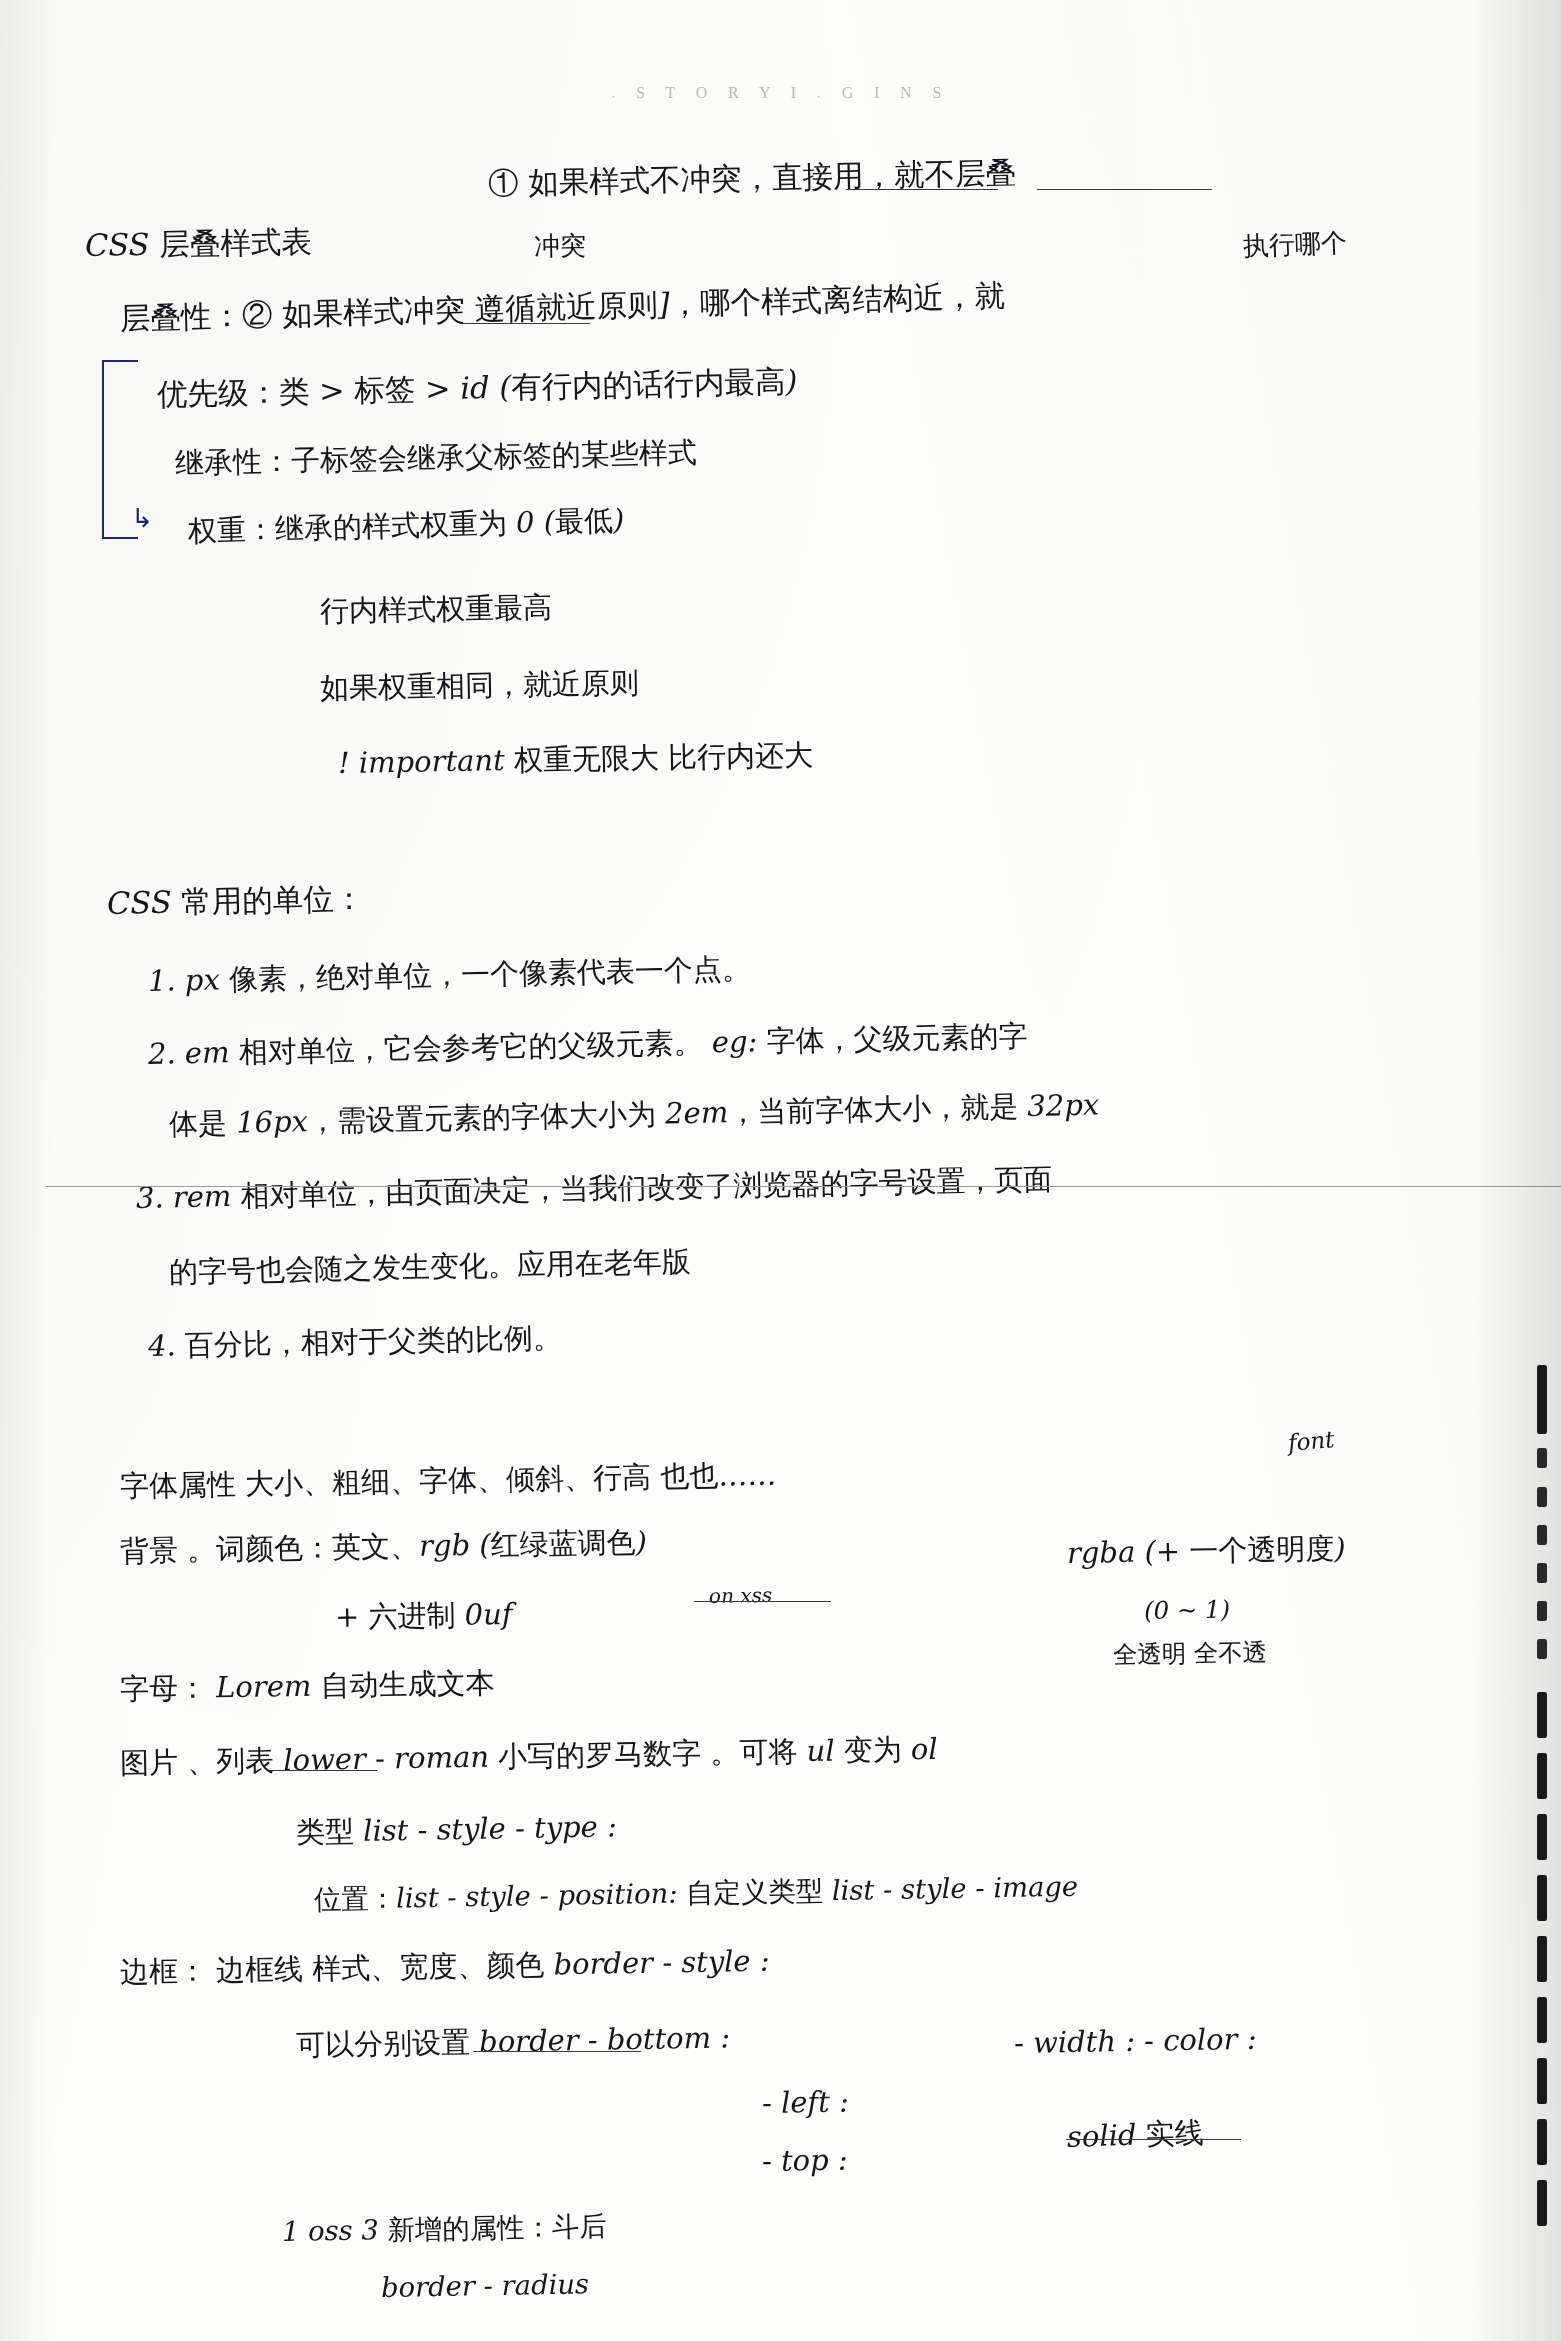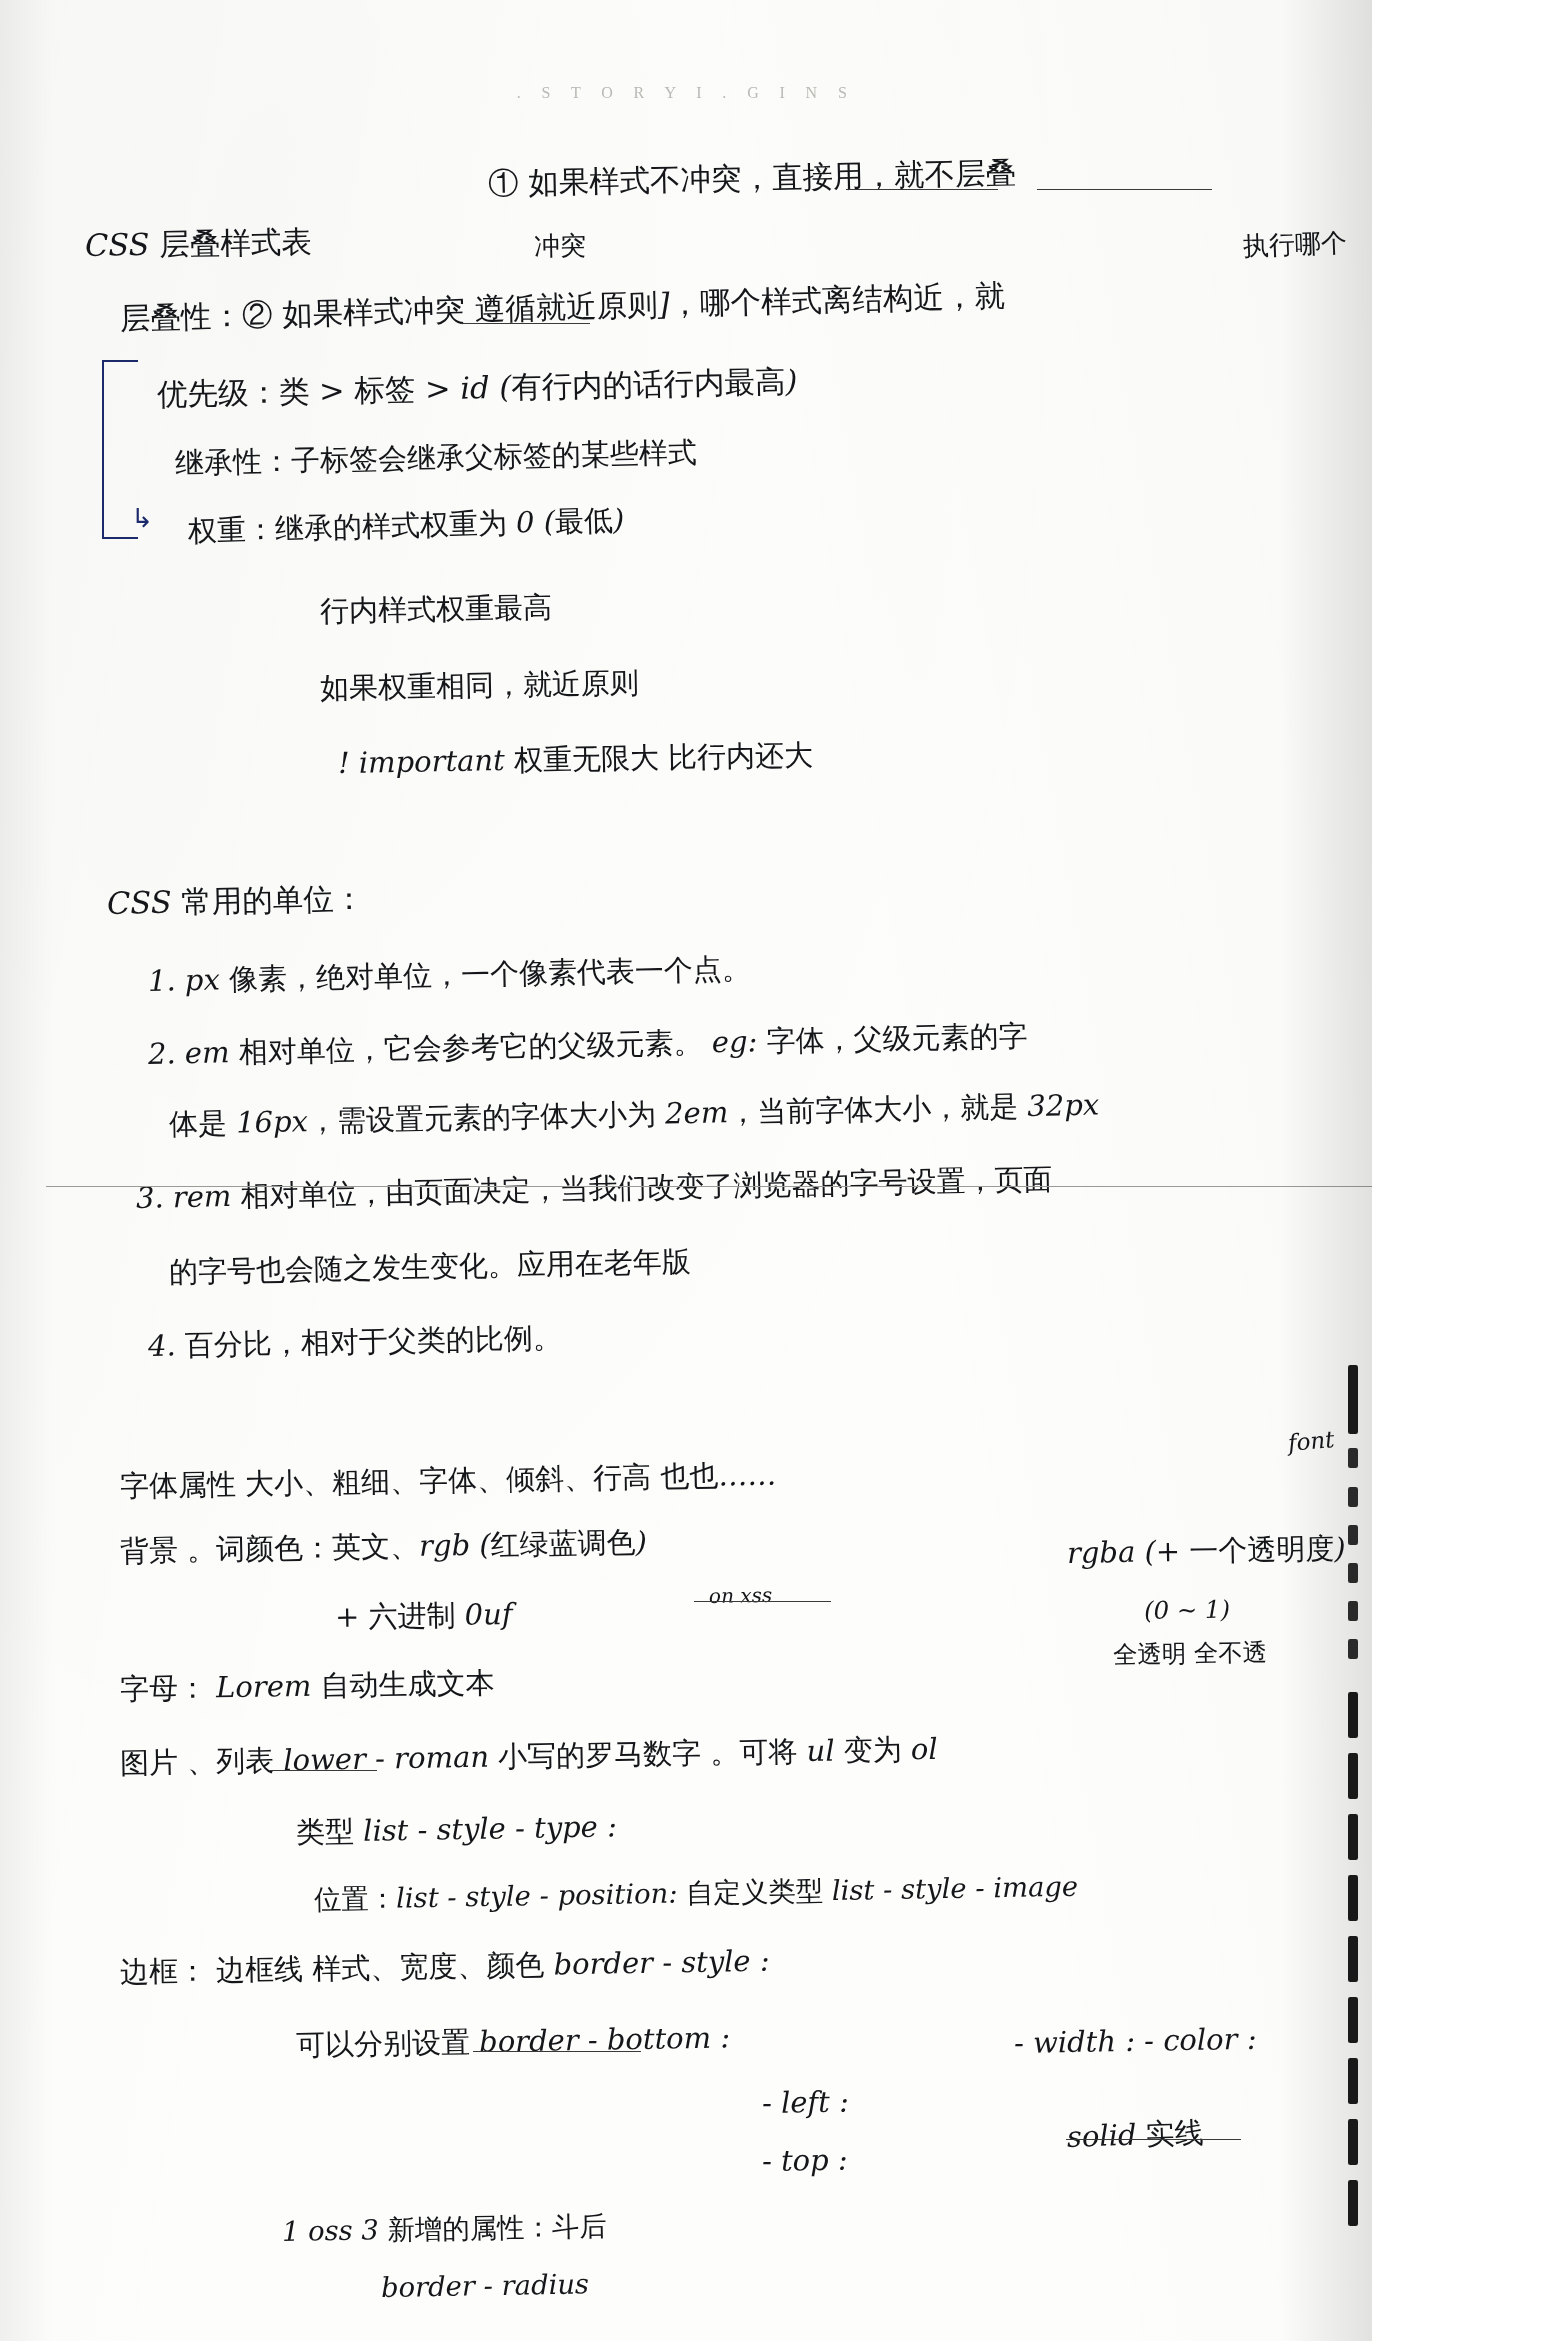--- a/index.html
+++ b/index.html
@@ -5,21 +5,21 @@
   html, body {
     margin: 0;
     padding: 0;
     background: #ffffff;
   }
   body {
     font-family: "Liberation Sans", sans-serif;
   }
   .page {
     position: relative;
-    width: 1372px;
+    width: 1561px;
     height: 2342px;
     background: #fdfdfb;
     overflow: hidden;
   }
   
   .paper-texture {
     position: absolute;
     inset: 0;
     background:
       linear-gradient(100deg, rgba(0,0,0,0.015) 0%, rgba(0,0,0,0) 35%),

